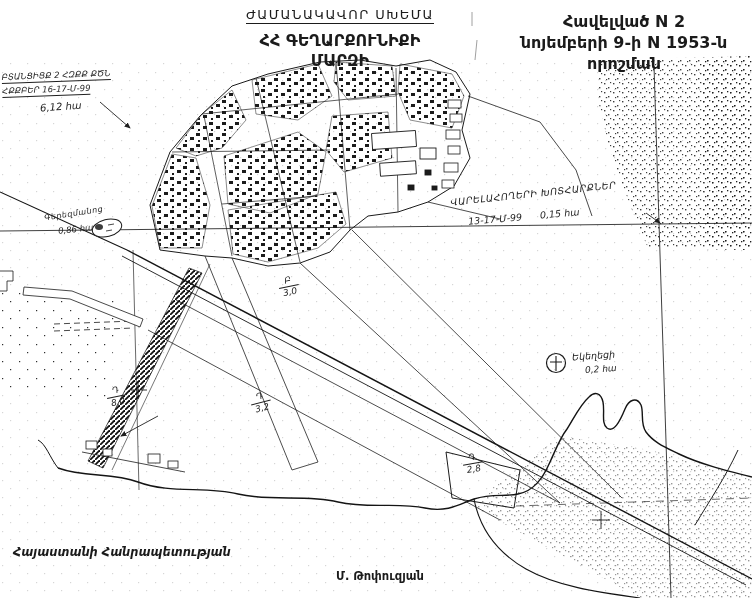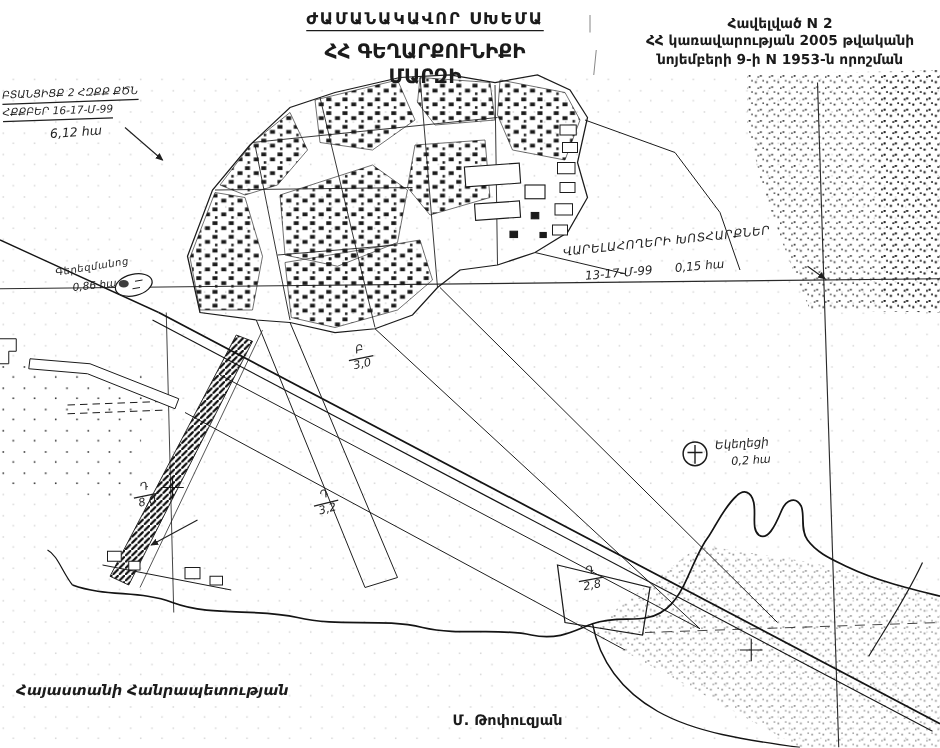--- a/index.html
+++ b/index.html
@@ -5,26 +5,26 @@
   html,body{margin:0;padding:0;}
   body{
     width:752px;height:598px;position:relative;overflow:hidden;
     background:#ffffff;color:#1b1b1b;
     font-family:"DejaVu Sans",sans-serif;
   }
   .abs{position:absolute;}
   .ctr{text-align:center;}
   
   .title-wrap{top:4px;left:200px;width:280px;}
-  .doc-title{display:inline-block;font-size:13px;font-weight:bold;letter-spacing:1.5px;
+  .doc-title{display:inline-block;font-size:13px;font-weight:normal;letter-spacing:1.5px;
     border-bottom:1.6px solid #1b1b1b;padding-bottom:1px;}
   .subtitle{top:31px;left:230px;width:220px;font-size:16px;font-weight:bold;line-height:1.25;}
-  .annex{top:12px;left:500px;width:248px;font-size:11px;font-weight:bold;line-height:1.3;}
+  .annex{top:12px;left:500px;width:248px;font-size:16px;font-weight:bold;line-height:1.3;}
   .footer{top:545px;left:13px;font-size:11.5px;font-weight:bold;line-height:1.35;font-style:italic;}
-  .signature{top:569px;left:336px;width:140px;font-size:11.5px;font-weight:bold;text-align:center;}
+  .signature{top:569px;left:336px;width:140px;font-size:11.5px;font-weight:bold;text-align:left;}
   
   .hand{font-style:italic;color:#1f1f1f;white-space:nowrap;}
   .anno-ul{top:70px;left:2px;font-size:8.5px;transform:rotate(-2deg);}
   .anno-ul .u{border-bottom:1px solid #1f1f1f;display:inline-block;padding-bottom:1px;margin-bottom:2px;}
   .anno-ul-area{top:101px;left:40px;font-size:10px;transform:rotate(-4deg);}
   .anno-cem{top:209px;left:44px;font-size:8px;transform:rotate(-9deg);letter-spacing:.5px;}
   .anno-cem-area{top:224px;left:58px;font-size:8.5px;transform:rotate(-6deg);}
   .anno-ar{top:188px;left:450px;font-size:9.5px;transform:rotate(-6deg);letter-spacing:.5px;}
   .anno-ar2{top:211px;left:468px;font-size:9.5px;transform:rotate(-5deg);}
   .anno-ar2 .gap{display:inline-block;width:18px;}
@@ -200,21 +200,20 @@
 <div class="abs title-wrap ctr">
   <span class="doc-title">ԺԱՄԱՆԱԿԱՎՈՐ ՍԽԵՄԱ</span>
 </div>
 
 <div class="abs subtitle ctr">
   <div>ՀՀ ԳԵՂԱՐՔՈՒՆԻՔԻ ՄԱՐԶԻ</div>
 </div>
 
 <div class="abs annex ctr">
   <div>Հավելված N 2</div>
-  <div>ՀՀ կառավարության 2005 թվականի</div>
   <div>նոյեմբերի 9-ի N 1953-ն որոշման</div>
 </div>
 
 <div class="abs footer">
   <div>Հայաստանի Հանրապետության</div>
 </div>
 
 <div class="abs signature">Մ. Թոփուզյան</div>
 
 <div class="abs hand anno-ul">

